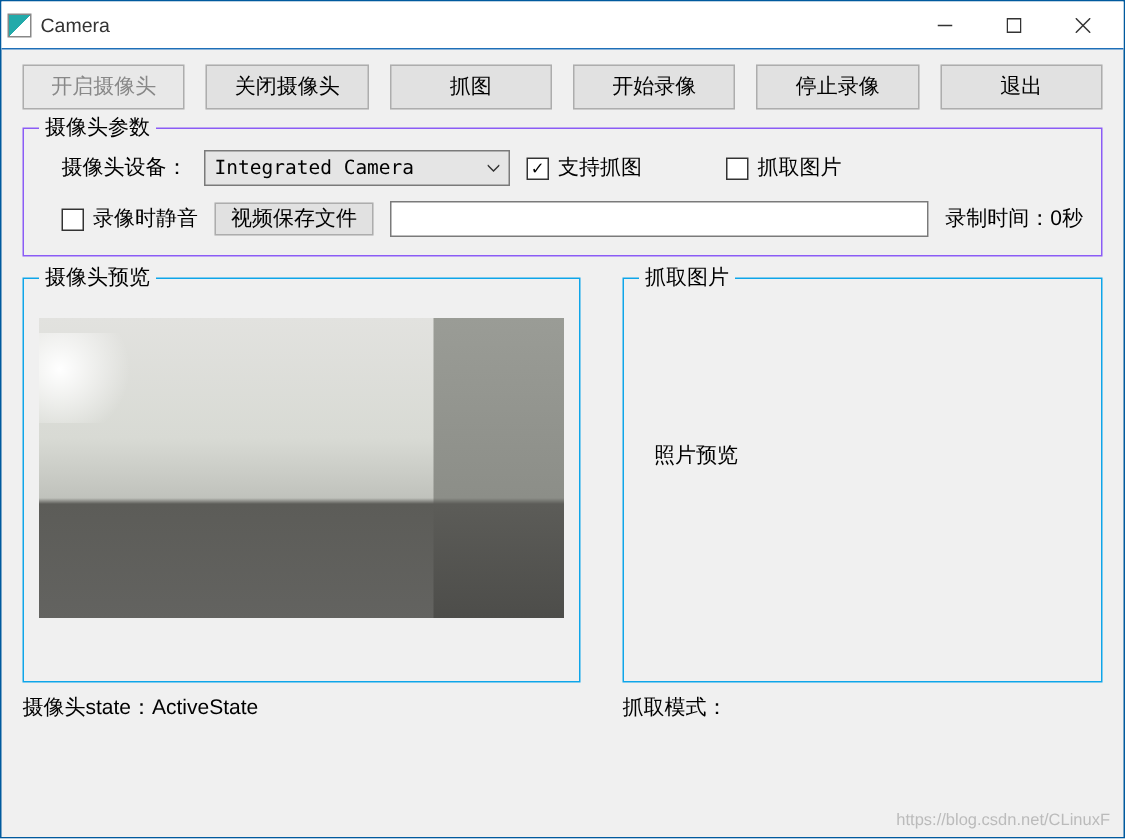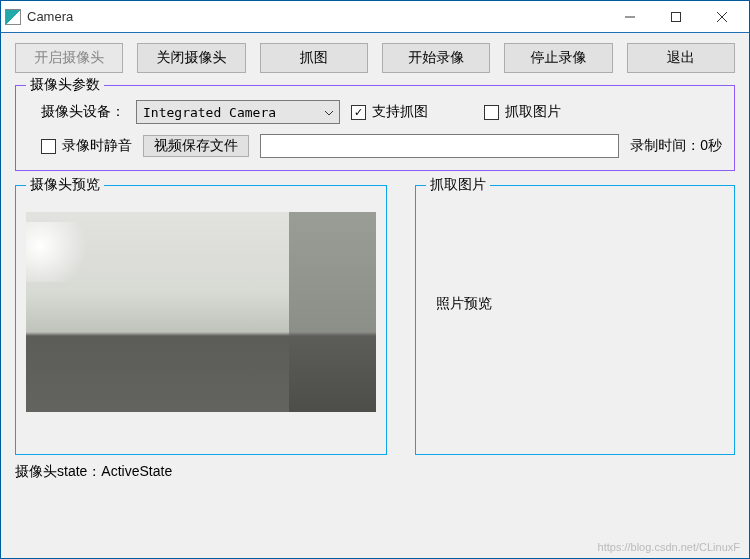--- a/index.html
+++ b/index.html
@@ -275,17 +275,18 @@
       <div class="preview-box preview-right">
         <span class="group-title">抓取图片</span>
         <div class="photo-placeholder">
           <span>照片预览</span>
         </div>
       </div>
     </div>
 
     <div class="status-row">
       <div class="status-left">摄像头state：ActiveState</div>
+      <div class="status-right">抓取模式：</div>
     </div>
   </div>
 
   <div class="watermark">https://blog.csdn.net/CLinuxF</div>
 </div>
 
 </body></html>

